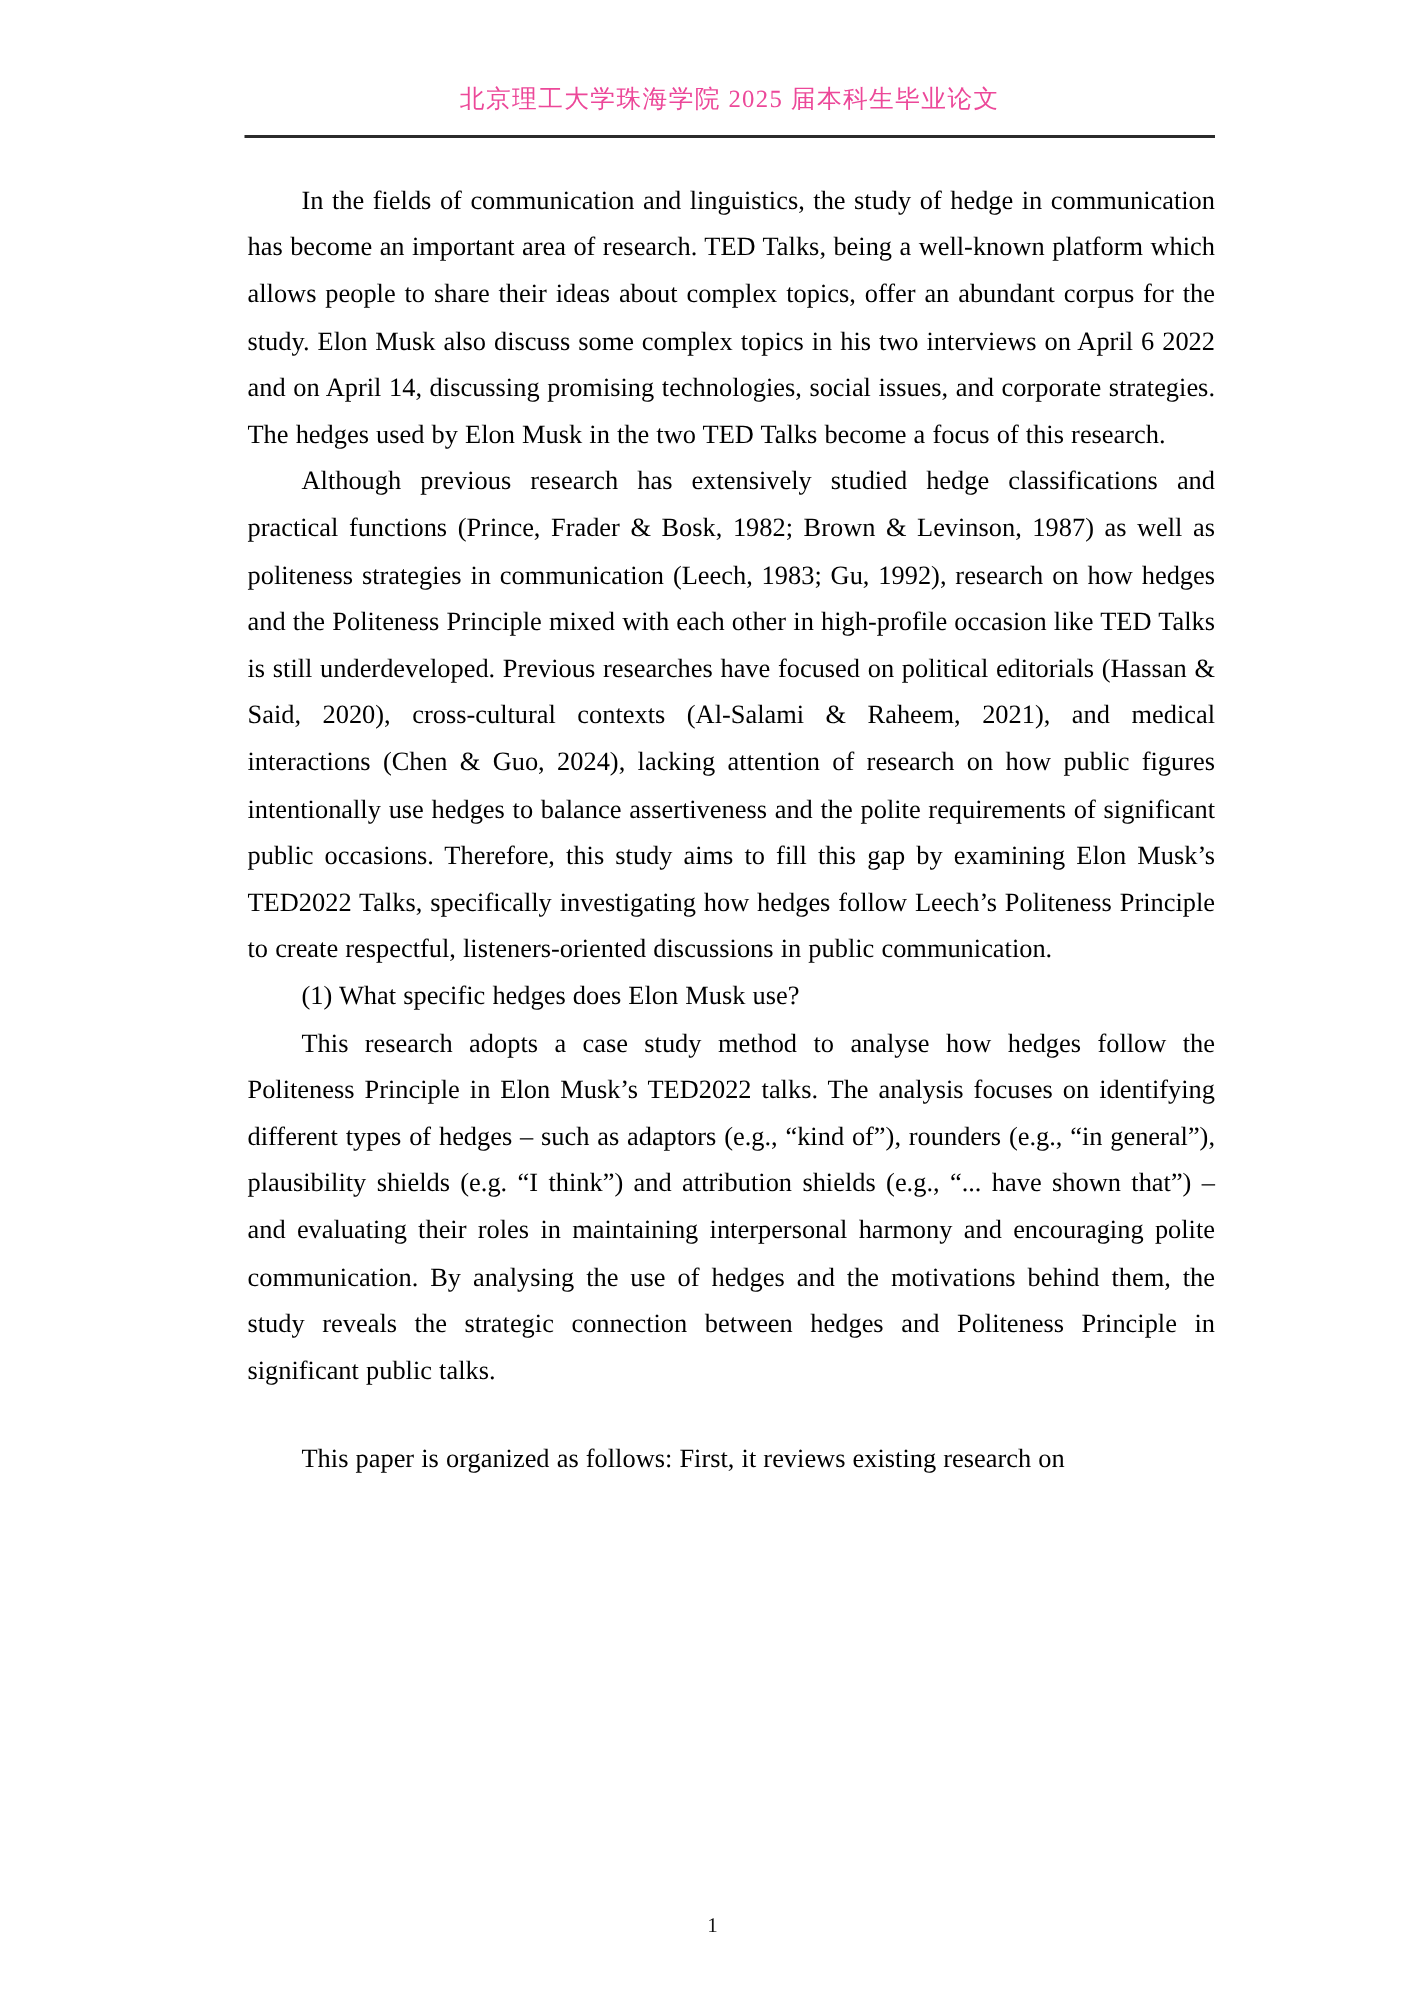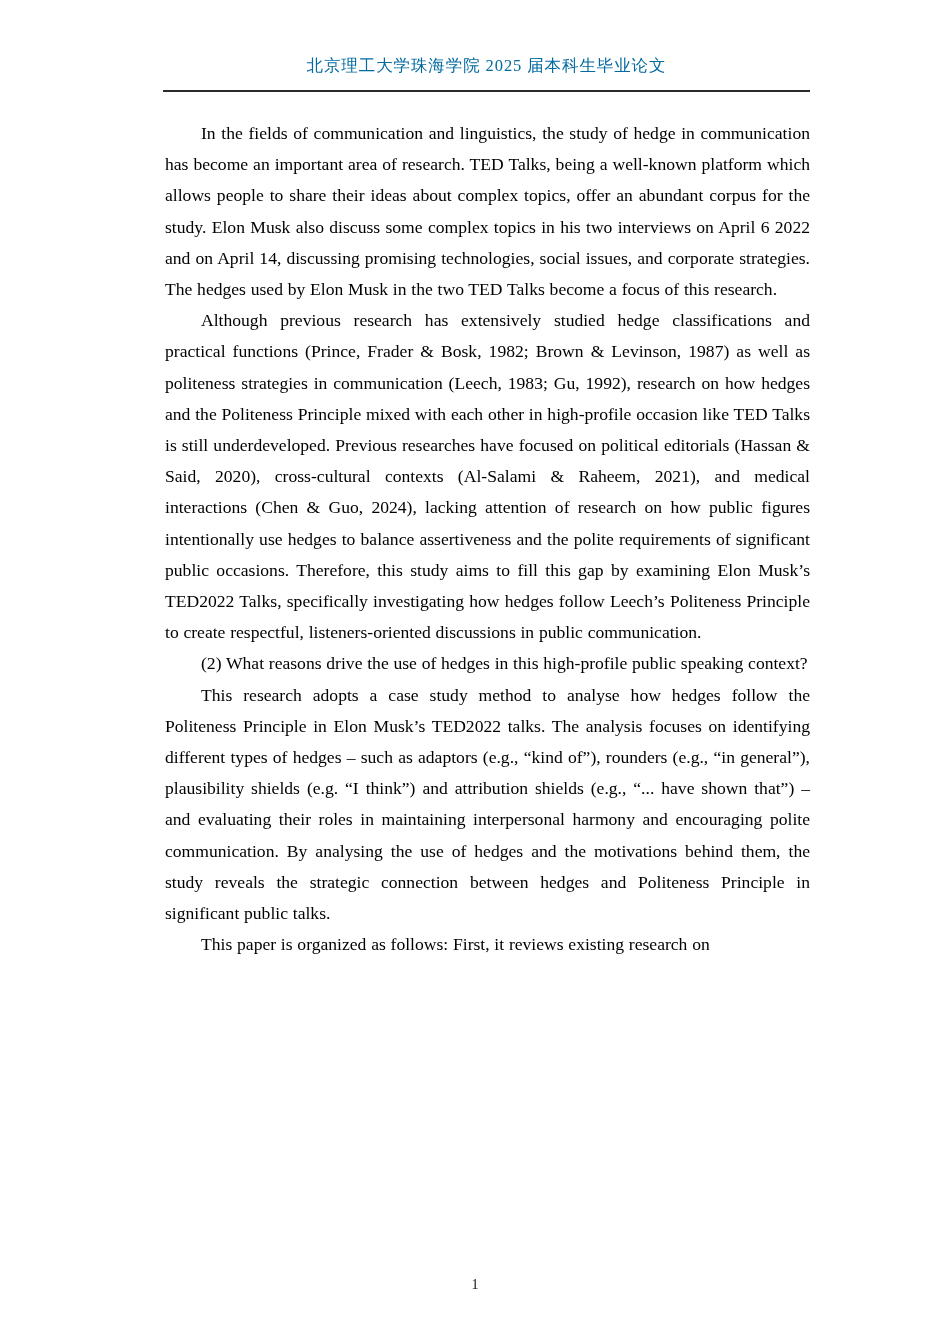--- a/index.html
+++ b/index.html
@@ -28,21 +28,21 @@
     width: 647px;
     text-align: center;
   }
 
   .page-header-text {
     display: inline-block;
     font-family: "Liberation Serif", "DejaVu Serif", serif;
     font-size: 16.5px;
     line-height: 1.2;
     letter-spacing: 0.9px;
-    color: #0369a1;
+    color: #ec4899;
     white-space: nowrap;
   }
 
   .header-rule {
     position: absolute;
     left: 163px;
     top: 90px;
     width: 647px;
     height: 0;
     border-top: 2px solid #2b2b2b;
@@ -72,20 +72,21 @@
     text-justify: inter-word;
     text-indent: 36px;
     margin: 0;
     hyphens: none;
     word-spacing: 0.02em;
   }
 
   
   p.para.clipped {
     overflow: hidden;
+    margin-top: 28px;
   }
 
   
   .page-footer {
     position: absolute;
     left: 0;
     top: 1275px;
     width: 950px;
     text-align: center;
   }
@@ -107,22 +108,22 @@
   <div class="header-rule"></div>
 
   <div class="content">
 
 
     <p class="para">In the fields of communication and linguistics, the study of hedge in communication has become an important area of research. TED Talks, being a well-known platform which allows people to share their ideas about complex topics, offer an abundant corpus for the study. Elon Musk also discuss some complex topics in his two interviews on April 6 2022 and on April 14, discussing promising technologies, social issues, and corporate strategies. The hedges used by Elon Musk in the two TED Talks become a focus of this research.</p>
 
     <p class="para">Although previous research has extensively studied hedge classifications and practical functions (Prince, Frader &amp; Bosk, 1982; Brown &amp; Levinson, 1987) as well as politeness strategies in communication (Leech, 1983; Gu, 1992), research on how hedges and the Politeness Principle mixed with each other in high-profile occasion like TED Talks is still underdeveloped. Previous researches have focused on political editorials (Hassan &amp; Said, 2020), cross-cultural contexts (Al-Salami &amp; Raheem, 2021), and medical interactions (Chen &amp; Guo, 2024), lacking attention of research on how public figures intentionally use hedges to balance assertiveness and the polite requirements of significant public occasions. Therefore, this study aims to fill this gap by examining Elon Musk’s TED2022 Talks, specifically investigating how hedges follow Leech’s Politeness Principle to create respectful, listeners-oriented discussions in public communication.</p>
 
 
+    <p class="para">(1) What specific hedges does Elon Musk use?</p>
 
-    <p class="para">(2) What reasons drive the use of hedges in this high-profile public speaking context?</p>
 
     <p class="para">This research adopts a case study method to analyse how hedges follow the Politeness Principle in Elon Musk’s TED2022 talks. The analysis focuses on identifying different types of hedges – such as adaptors (e.g., “kind of”), rounders (e.g., “in general”), plausibility shields (e.g. “I think”) and attribution shields (e.g., “... have shown that”) – and evaluating their roles in maintaining interpersonal harmony and encouraging polite communication. By analysing the use of hedges and the motivations behind them, the study reveals the strategic connection between hedges and Politeness Principle in significant public talks.</p>
 
     <p class="para clipped">This paper is organized as follows: First, it reviews existing research on</p>
 
   </div>
 
   <div class="page-footer">
     <span class="page-number">1</span>
   </div>

